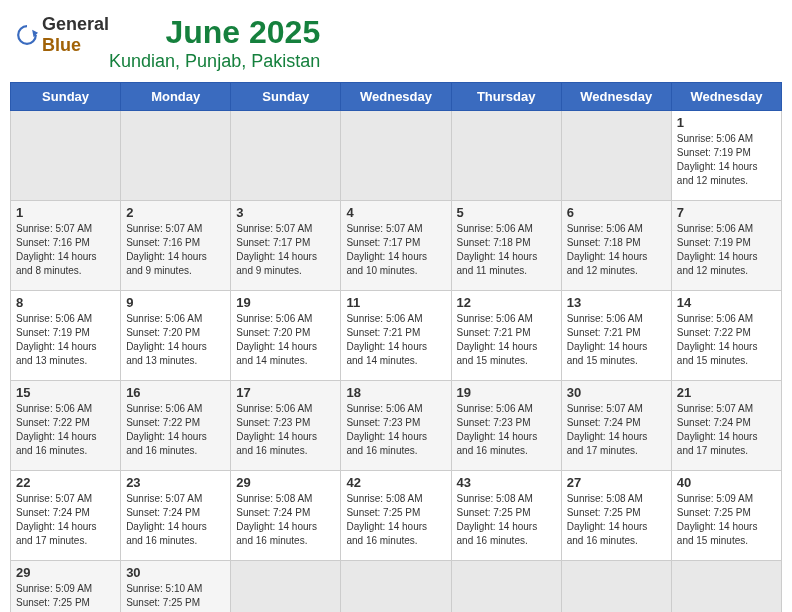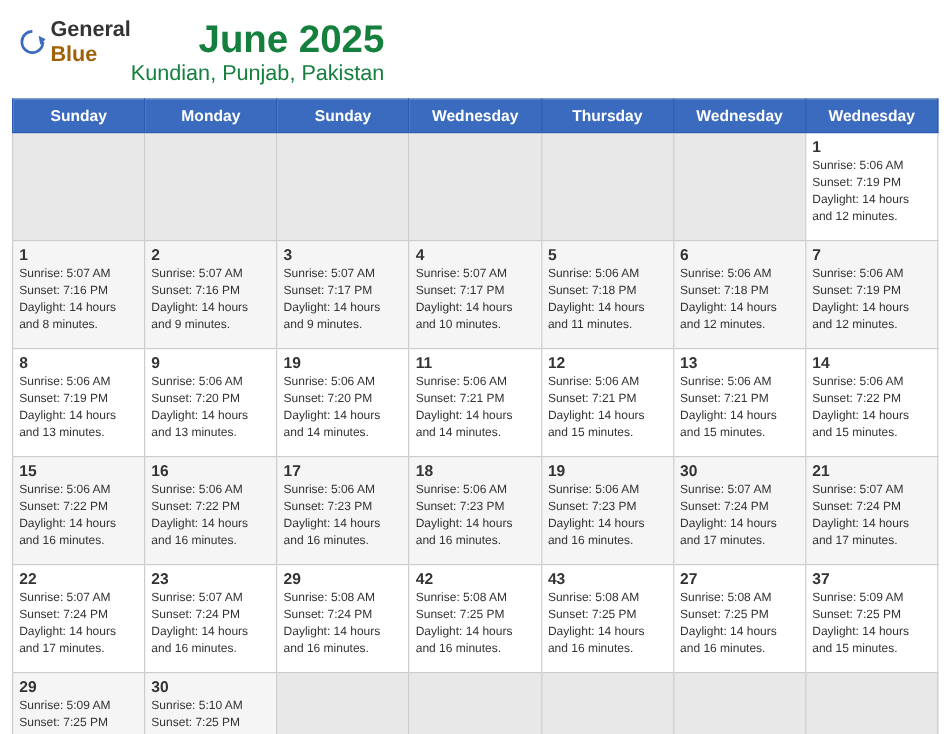--- a/index.html
+++ b/index.html
@@ -358,21 +358,21 @@
       </td>
         <td>
         <span class="day-number">27</span>
         <div class="day-info">
           Sunrise: 5:08 AM<br>
           Sunset: 7:25 PM<br>
           Daylight: 14 hours and 16 minutes.
         </div>
       </td>
         <td>
-        <span class="day-number">37</span>
+        <span class="day-number">40</span>
         <div class="day-info">
           Sunrise: 5:09 AM<br>
           Sunset: 7:25 PM<br>
           Daylight: 14 hours and 15 minutes.
         </div>
       </td>
       </tr>
       <tr>
         <td>
         <span class="day-number">29</span>

